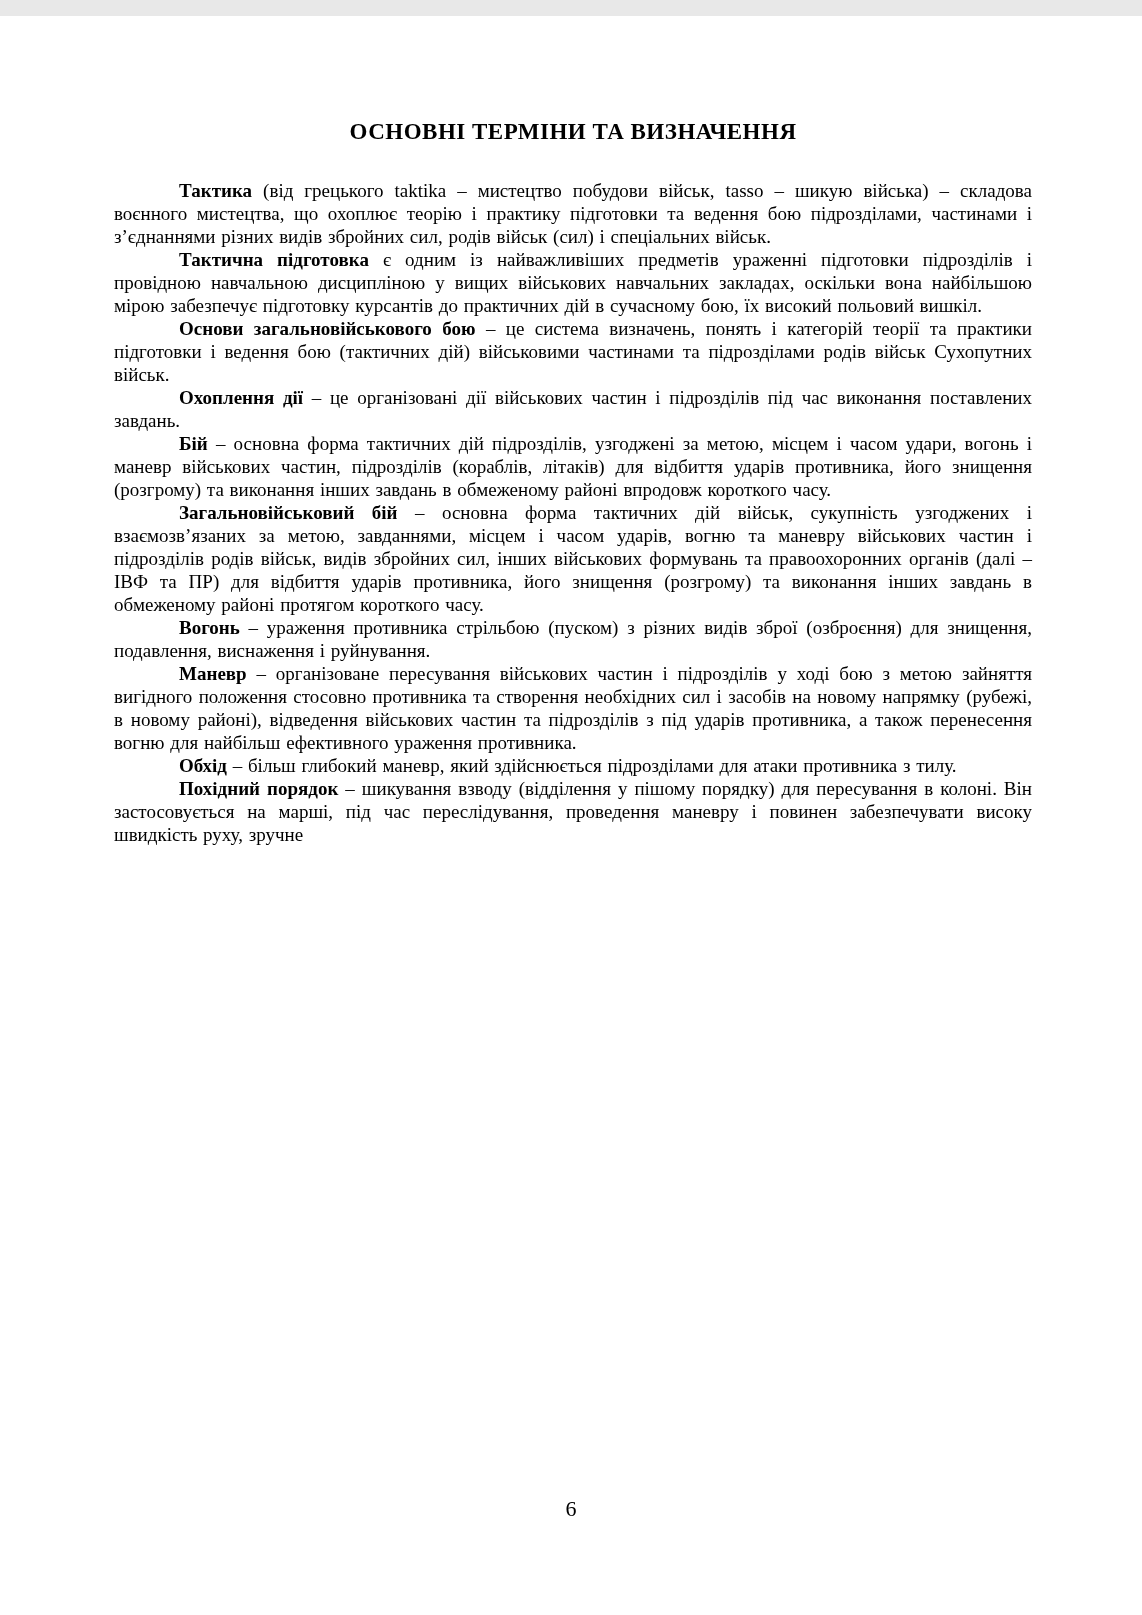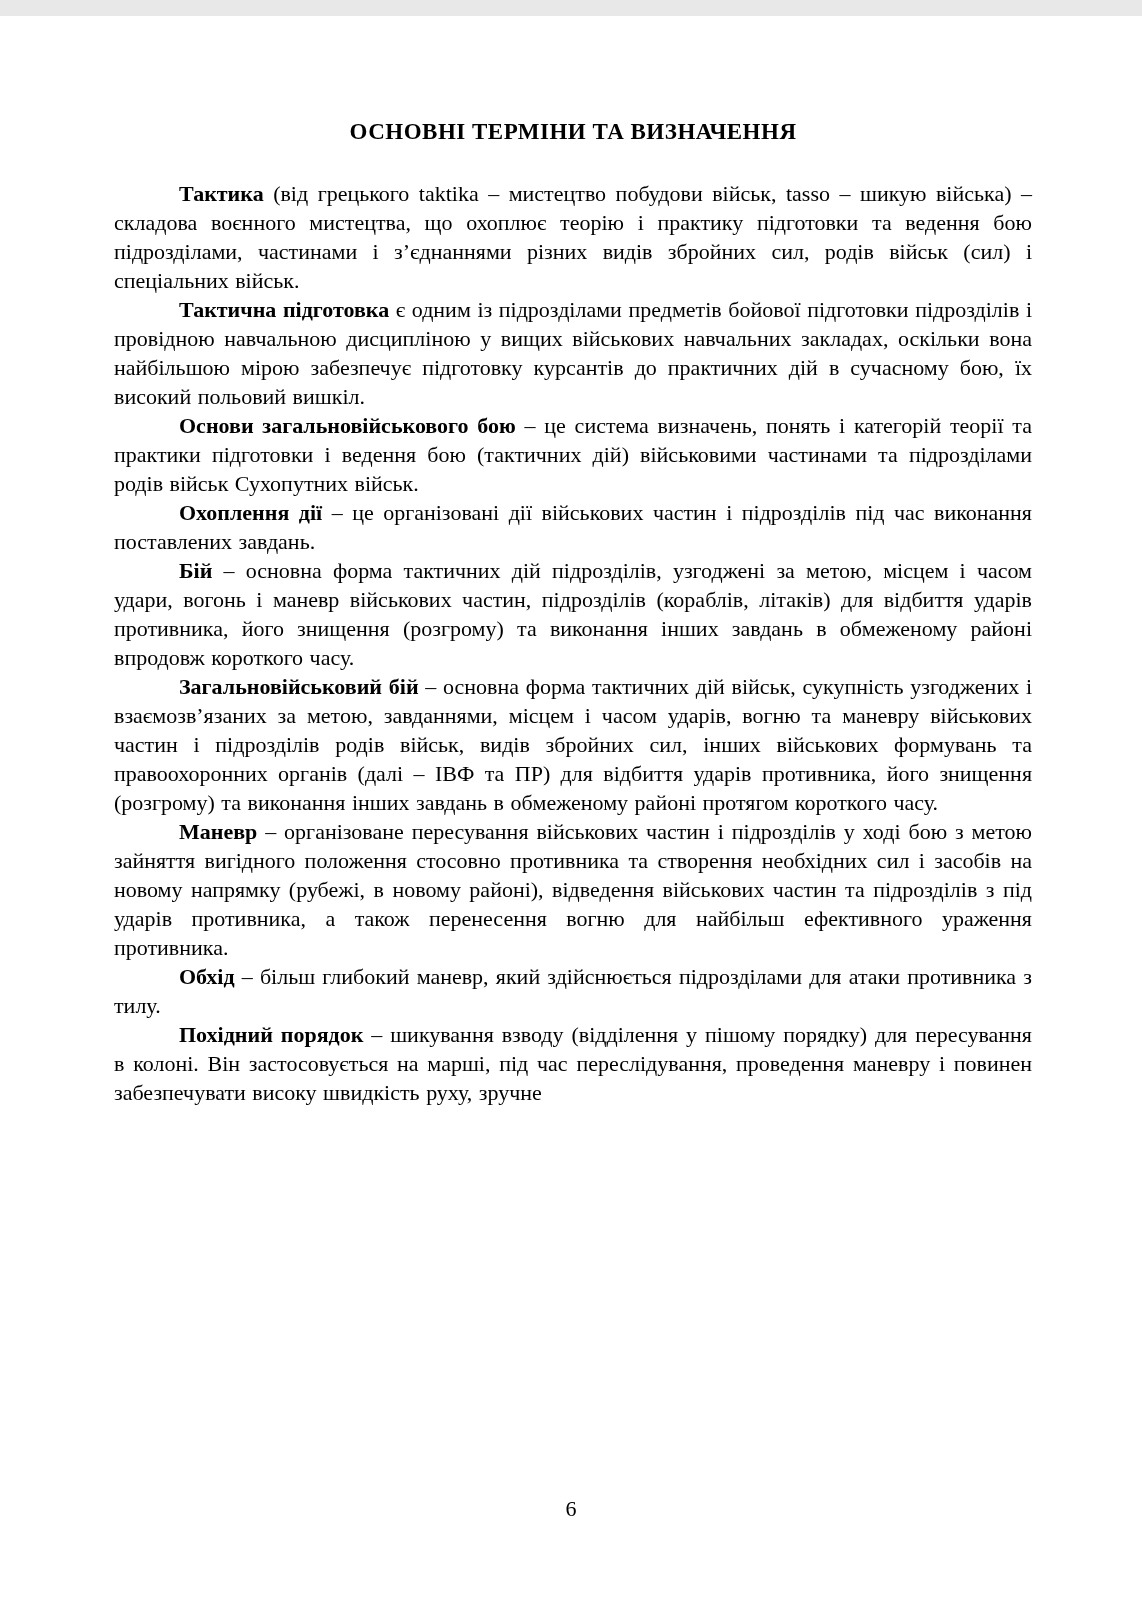--- a/index.html
+++ b/index.html
@@ -25,22 +25,22 @@
   }
   .doc-title {
     text-align: center;
     font-weight: bold;
     font-size: 23px;
     letter-spacing: 0.5px;
     margin: 0 0 34px 0;
   }
   .para {
     margin: 0;
-    font-size: 22px;
-    line-height: 29px;
+    font-size: 19px;
+    line-height: 23px;
     text-align: justify;
     text-indent: 65px;
     word-spacing: 1px;
   }
   .term {
     font-weight: bold;
   }
   .page-number {
     position: absolute;
     left: 0;
@@ -53,31 +53,32 @@
 </head>
 <body>
 
 <div class="page">
   <div class="content">
 
     <h1 class="doc-title">ОСНОВНІ ТЕРМІНИ ТА ВИЗНАЧЕННЯ</h1>
 
     <p class="para"><b class="term">Тактика</b><span> (від грецького taktika – мистецтво побудови військ, tasso – шикую війська) – складова воєнного мистецтва, що охоплює теорію і практику підготовки та ведення бою підрозділами, частинами і з’єднаннями різних видів збройних сил, родів військ (сил) і спеціальних військ.</span></p>
 
-    <p class="para"><b class="term">Тактична підготовка</b><span> є одним із підрозділами предметів бойової підготовки підрозділів і провідною навчальною дисципліною у вищих військових навчальних закладах, оскільки вона найбільшою мірою забезпечує підготовку курсантів до практичних дій в сучасному бою, їх високий польовий вишкіл.</span></p>
+    <p class="para"><b class="term">Тактична підготовка</b><span> є одним із найважливіших предметів ураженні підготовки підрозділів і провідною навчальною дисципліною у вищих військових навчальних закладах, оскільки вона найбільшою мірою забезпечує підготовку курсантів до практичних дій в сучасному бою, їх високий польовий вишкіл.</span></p>
 
     <p class="para"><b class="term">Основи загальновійськового бою</b><span> – це система визначень, понять і категорій теорії та практики підготовки і ведення бою (тактичних дій) військовими частинами та підрозділами родів військ Сухопутних військ.</span></p>
 
     <p class="para"><b class="term">Охоплення дії</b><span> – це організовані дії військових частин і підрозділів під час виконання поставлених завдань.</span></p>
 
     <p class="para"><b class="term">Бій</b><span> – основна форма тактичних дій підрозділів, узгоджені за метою, місцем і часом удари, вогонь і маневр військових частин, підрозділів (кораблів, літаків) для відбиття ударів противника, його знищення (розгрому) та виконання інших завдань в обмеженому районі впродовж короткого часу.</span></p>
 
     <p class="para"><b class="term">Загальновійськовий бій</b><span> – основна форма тактичних дій військ, сукупність узгоджених і взаємозв’язаних за метою, завданнями, місцем і часом ударів, вогню та маневру військових частин і підрозділів родів військ, видів збройних сил, інших військових формувань та правоохоронних органів (далі – ІВФ та ПР) для відбиття ударів противника, його знищення (розгрому) та виконання інших завдань в обмеженому районі протягом короткого часу.</span></p>
 
 
+    <p class="para"><b class="term">Вогонь</b><span> – ураження противника стрільбою (пуском) з різних видів зброї (озброєння) для знищення, подавлення, виснаження і руйнування.</span></p>
 
     <p class="para"><b class="term">Маневр</b><span> – організоване пересування військових частин і підрозділів у ході бою з метою зайняття вигідного положення стосовно противника та створення необхідних сил і засобів на новому напрямку (рубежі, в новому районі), відведення військових частин та підрозділів з під ударів противника, а також перенесення вогню для найбільш ефективного ураження противника.</span></p>
 
 
     <p class="para"><b class="term">Обхід</b><span> – більш глибокий маневр, який здійснюється підрозділами для атаки противника з тилу.</span></p>
 
 
     <p class="para"><b class="term">Похідний порядок</b><span> – шикування взводу (відділення у пішому порядку) для пересування в колоні. Він застосовується на марші, під час переслідування, проведення маневру і повинен забезпечувати високу швидкість руху, зручне</span></p>
 
   </div>

